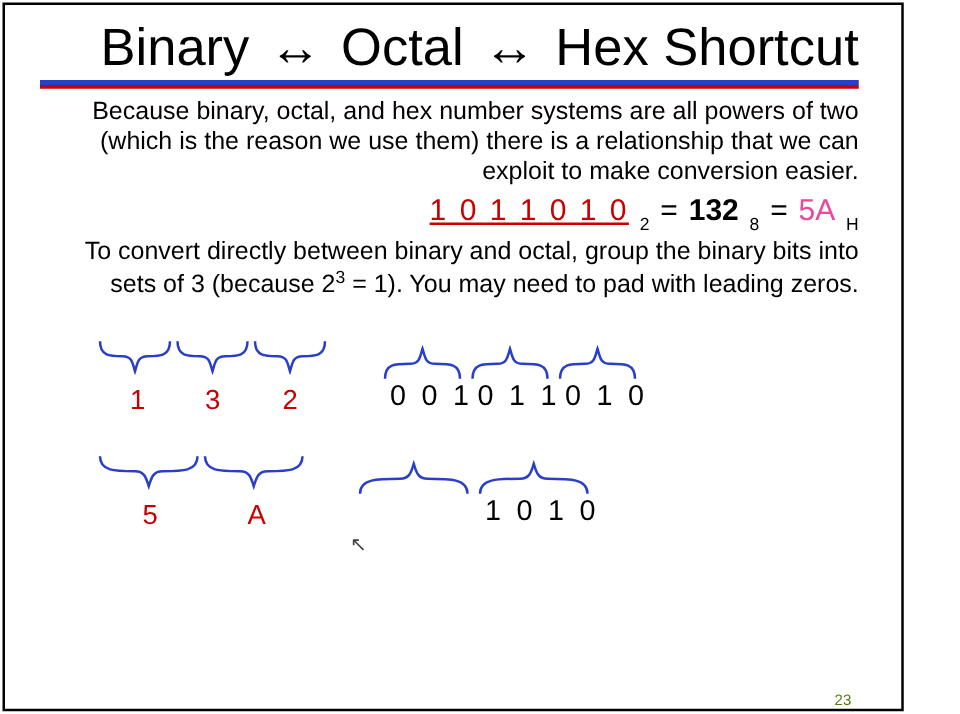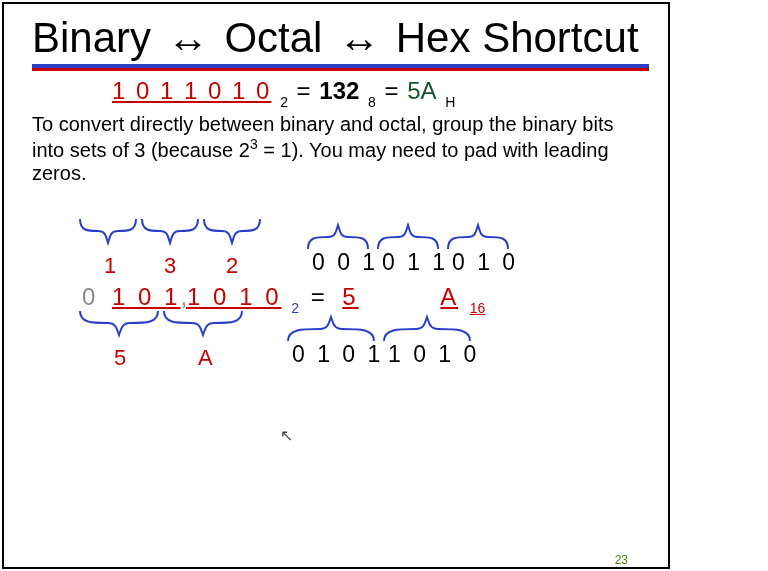--- a/index.html
+++ b/index.html
@@ -7,26 +7,27 @@
     padding: 0;
     width: 768px;
     height: 571px;
     background: #fff;
     font-family: Arial, Helvetica, sans-serif;
     color: #000;
   }
   .slide {
     border: 2px solid #000;
     box-sizing: border-box;
-    width: 668px;
+    width: 721px;
     height: 567px;
     margin: 2px;
-    padding: 10px 19px 0 28px;
+    padding: 10px 34px 0 28px;
     position: relative;
     overflow: hidden;
+    text-align: right;
   }
   h1.title {
     font-size: 42px;
     font-weight: 400;
     margin: 0 0 2px 0;
     letter-spacing: 0px;
     white-space: nowrap;
   }
   .title .arrow { display:inline-block; padding:0 4px; }
   .rule {
@@ -98,29 +99,30 @@
 
   <h1 class="title">
     <span>Binary</span>
     <span class="arrow">↔</span>
     <span>Octal</span>
     <span class="arrow">↔</span>
     <span>Hex Shortcut</span>
   </h1>
   <div class="rule"></div>
 
+  <p class="body">Because binary, octal, and hex number systems are all powers of two (which is the reason we use them) there is a relationship that we can exploit to make conversion easier.</p>
 
   <div class="eq1">
     <span class="red">1 0 1 1 0 1 0</span>
     <span class="sub">2</span>
     <span style="color:#000;letter-spacing:0;">=</span>
     <span style="color:#000;letter-spacing:0;font-weight:bold;">132</span>
     <span class="sub" style="color:#000;">8</span>
     <span style="color:#000;letter-spacing:0;">=</span>
-    <span style="color:#14532d;letter-spacing:0;">5A</span>
+    <span style="color:#ec4899;letter-spacing:0;">5A</span>
     <span class="sub" style="color:#000;">H</span>
   </div>
 
   <p class="body">
     <span>To convert directly between binary and octal, group the binary bits into sets of 3 (because 2</span><span class="sup">3</span><span> = 1). You may need to pad with leading zeros.</span>
   </p>
 
   <div class="diagram" style="height:92px;">
 
     <svg class="brace" style="left:-4px;top:26px;" width="60" height="34">
@@ -145,44 +147,34 @@
     <svg class="brace" style="left:364px;top:26px;" width="64" height="34">
       <path d="M2 32 C 2 20, 10 20, 22 20 C 30 20, 30 14, 32 8 C 34 14, 34 20, 42 20 C 54 20, 62 20, 62 32" fill="none" stroke="#2a3fc8" stroke-width="2"></path>
     </svg>
     <div class="bin-row" style="left:230px;letter-spacing:3px;">0 0 1</div>
     <div class="bin-row" style="left:300px;letter-spacing:3px;">0 1 1</div>
     <div class="bin-row" style="left:370px;letter-spacing:3px;">0 1 0</div>
   </div>
 
 
   <div class="diagram" style="height:90px;">
-    <div class="dig-row">
-      <span class="grey">0</span>
-      <span class="red" style="margin-left:4px;">1 0 1<span class="grey" style="letter-spacing:0;">,</span>1 0 1 0</span>
-      <span class="sub" style="color:#2a3fc8;">2</span>
-      <span style="color:#000;letter-spacing:0;margin-left:2px;">=</span>
-      <span class="red" style="margin-left:8px;">5</span>
-      <span class="red" style="margin-left:72px;">A</span>
-      <span class="sub red" style="margin-left:2px;">16</span>
-    </div>
 
     <svg class="brace" style="left:-4px;top:26px;" width="82" height="34">
       <path d="M2 2 C 2 14, 14 14, 30 14 C 38 14, 39 20, 41 26 C 43 20, 44 14, 52 14 C 68 14, 80 14, 80 2" fill="none" stroke="#2a3fc8" stroke-width="2"></path>
     </svg>
     <svg class="brace" style="left:80px;top:26px;" width="82" height="34">
       <path d="M2 2 C 2 14, 14 14, 30 14 C 38 14, 39 20, 41 26 C 43 20, 44 14, 52 14 C 68 14, 80 14, 80 2" fill="none" stroke="#2a3fc8" stroke-width="2"></path>
     </svg>
     <div class="result-row" style="left:32px;">5</div>
     <div class="result-row" style="left:116px;">A</div>
 
     <svg class="brace" style="left:204px;top:26px;" width="90" height="34">
       <path d="M2 32 C 2 20, 16 20, 34 20 C 42 20, 43 14, 45 8 C 47 14, 48 20, 56 20 C 74 20, 88 20, 88 32" fill="none" stroke="#2a3fc8" stroke-width="2"></path>
     </svg>
     <svg class="brace" style="left:300px;top:26px;" width="90" height="34">
       <path d="M2 32 C 2 20, 16 20, 34 20 C 42 20, 43 14, 45 8 C 47 14, 48 20, 56 20 C 74 20, 88 20, 88 32" fill="none" stroke="#2a3fc8" stroke-width="2"></path>
     </svg>
-    <div class="bin-row" style="left:210px;letter-spacing:3px;">0 1 0 1</div>
     <div class="bin-row" style="left:306px;letter-spacing:3px;">1 0 1 0</div>
   </div>
 
   <div class="page-num">23</div>
   <div class="cursor">↖</div>
 </div>
 
 </body></html>

